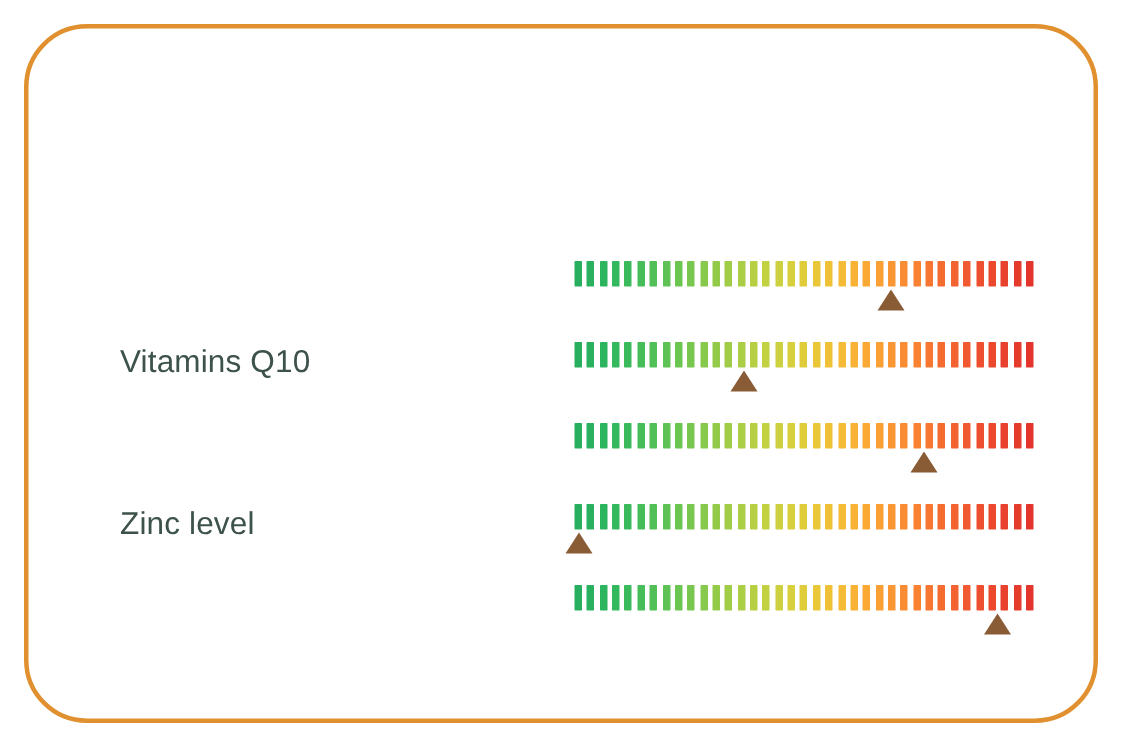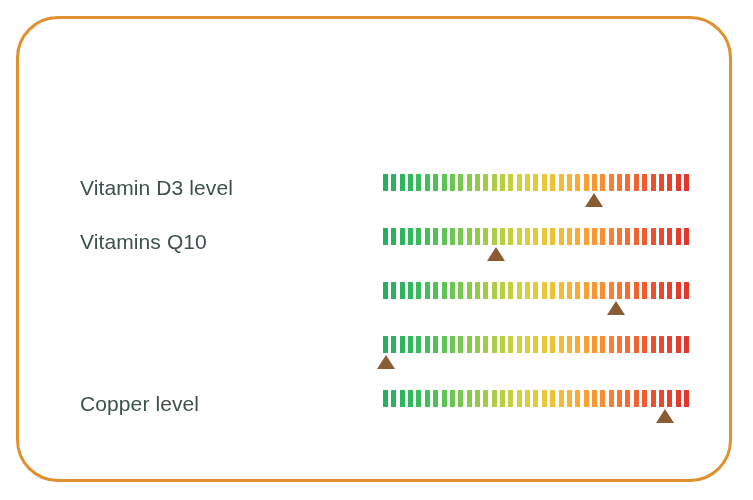--- a/index.html
+++ b/index.html
@@ -106,21 +106,20 @@
 </head>
 <body>
 
 <div id="infographic">
 
   <div class="card-border"></div>
 
 
   <div class="rows">
       <div class="row" style="top: 174px;">
-        <div class="row-label">Vitamin D3 level</div>
         <div class="gauge-wrap">
           <div class="gauge-bars">
             <div class="gauge-bar" style="background: rgb(39, 174, 95);"></div>
             <div class="gauge-bar" style="background: rgb(41, 177, 95);"></div>
             <div class="gauge-bar" style="background: rgb(45, 180, 95);"></div>
             <div class="gauge-bar" style="background: rgb(51, 184, 93);"></div>
             <div class="gauge-bar" style="background: rgb(59, 186, 91);"></div>
             <div class="gauge-bar" style="background: rgb(69, 189, 88);"></div>
             <div class="gauge-bar" style="background: rgb(81, 192, 86);"></div>
             <div class="gauge-bar" style="background: rgb(94, 194, 84);"></div>
@@ -240,20 +239,21 @@
             <div class="gauge-bar" style="background: rgb(238, 80, 47);"></div>
             <div class="gauge-bar" style="background: rgb(235, 72, 46);"></div>
             <div class="gauge-bar" style="background: rgb(232, 65, 45);"></div>
             <div class="gauge-bar" style="background: rgb(229, 59, 45);"></div>
             <div class="gauge-bar" style="background: rgb(227, 53, 44);"></div>
           </div>
           <div class="gauge-marker" title="Vitamin C" style="left: 76%; border-bottom-color: rgb(138, 92, 54);"></div>
         </div>
       </div>
       <div class="row" style="top: 336px;">
+        <div class="row-label">Zinc level</div>
         <div class="gauge-wrap">
           <div class="gauge-bars">
             <div class="gauge-bar" style="background: rgb(39, 174, 95);"></div>
             <div class="gauge-bar" style="background: rgb(41, 177, 95);"></div>
             <div class="gauge-bar" style="background: rgb(45, 180, 95);"></div>
             <div class="gauge-bar" style="background: rgb(51, 184, 93);"></div>
             <div class="gauge-bar" style="background: rgb(59, 186, 91);"></div>
             <div class="gauge-bar" style="background: rgb(69, 189, 88);"></div>
             <div class="gauge-bar" style="background: rgb(81, 192, 86);"></div>
             <div class="gauge-bar" style="background: rgb(94, 194, 84);"></div>
@@ -284,21 +284,20 @@
             <div class="gauge-bar" style="background: rgb(238, 80, 47);"></div>
             <div class="gauge-bar" style="background: rgb(235, 72, 46);"></div>
             <div class="gauge-bar" style="background: rgb(232, 65, 45);"></div>
             <div class="gauge-bar" style="background: rgb(229, 59, 45);"></div>
             <div class="gauge-bar" style="background: rgb(227, 53, 44);"></div>
           </div>
           <div class="gauge-marker" title="Zinc level" style="left: 1%; border-bottom-color: rgb(138, 92, 54);"></div>
         </div>
       </div>
       <div class="row" style="top: 390px;">
-        <div class="row-label">Copper level</div>
         <div class="gauge-wrap">
           <div class="gauge-bars">
             <div class="gauge-bar" style="background: rgb(39, 174, 95);"></div>
             <div class="gauge-bar" style="background: rgb(41, 177, 95);"></div>
             <div class="gauge-bar" style="background: rgb(45, 180, 95);"></div>
             <div class="gauge-bar" style="background: rgb(51, 184, 93);"></div>
             <div class="gauge-bar" style="background: rgb(59, 186, 91);"></div>
             <div class="gauge-bar" style="background: rgb(69, 189, 88);"></div>
             <div class="gauge-bar" style="background: rgb(81, 192, 86);"></div>
             <div class="gauge-bar" style="background: rgb(94, 194, 84);"></div>

